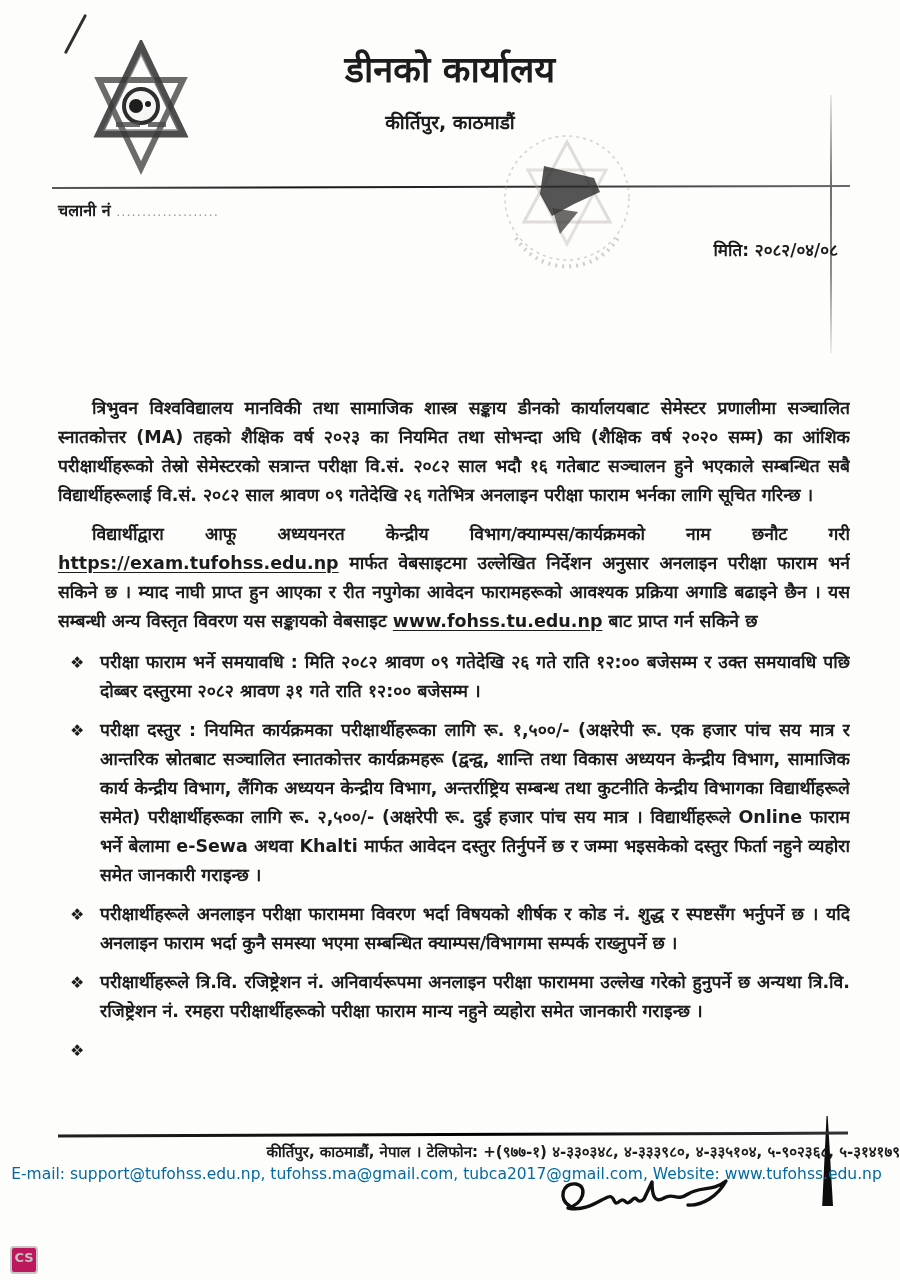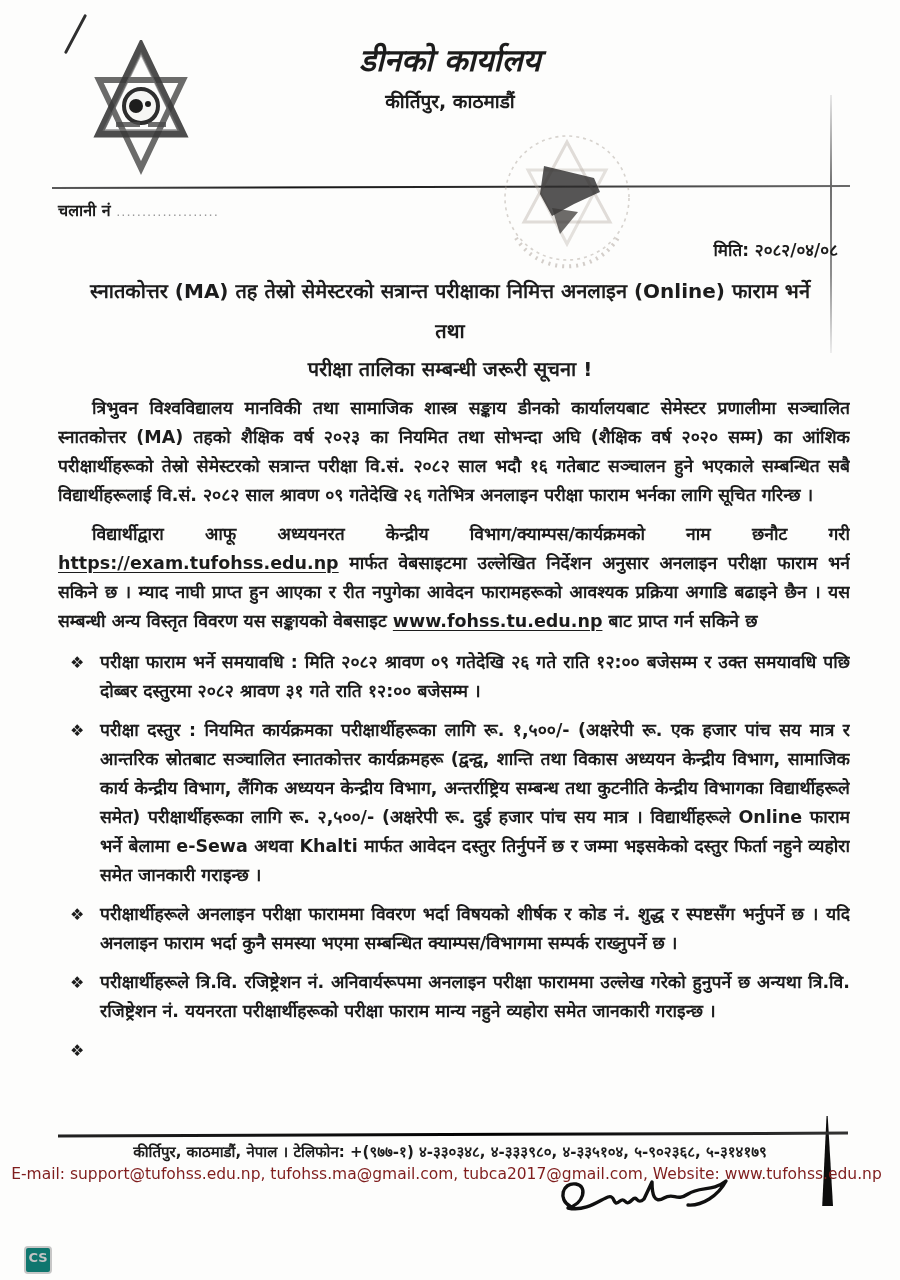--- a/index.html
+++ b/index.html
@@ -5,22 +5,22 @@
   html,body{margin:0;padding:0;background:#e9e9e9;}
   .page{
     position:relative;width:900px;height:1280px;margin:0 auto;
     background:#fdfdfc;overflow:hidden;color:#1c1c1c;
     font-family:"DejaVu Sans","Liberation Sans",sans-serif;
   }
   
   .letterhead{position:absolute;top:28px;left:0;right:0;text-align:center;}
   .lh-university{font-size:33px;font-weight:bold;letter-spacing:1px;}
   .lh-faculty{font-size:27px;font-weight:bold;margin-top:8px;}
-  .lh-office{font-size:31px;font-weight:bold;margin-top:10px;font-style:italic;}
-  .lh-location{font-size:19px;font-weight:bold;margin-top:8px;}
+  .lh-office{font-size:36px;font-weight:bold;margin-top:16px;}
+  .lh-location{font-size:19px;font-weight:bold;margin-top:16px;}
   .logo{position:absolute;left:86px;top:40px;}
   .head-rule{
     position:absolute;top:186px;left:52px;right:50px;height:2px;
     background:linear-gradient(90deg,#5a5a5a,#161616 30%,#303030 60%,#6a6a6a);
     transform:rotate(-0.15deg);
   }
   
   .dispatch{position:absolute;top:199px;left:58px;font-size:16px;font-weight:bold;}
   .dispatch-dots{color:#9a9a9a;font-weight:normal;letter-spacing:1px;font-size:13px;}
   .notice-date{position:absolute;top:238px;right:62px;font-size:17px;font-weight:bold;}
@@ -43,46 +43,46 @@
   .bullets{margin-top:12px;}
   .bullet{position:relative;padding-left:42px;margin-top:10px;}
   .bullet-marker{position:absolute;left:12px;top:0;font-size:16px;}
   
   .footer-rule{
     position:absolute;top:1133px;left:58px;right:52px;height:3px;
     background:linear-gradient(90deg,#222,#000 55%,#333);
     transform:rotate(-0.2deg);
   }
   .footer-address{
-    position:absolute;top:1141px;left:0;right:0;text-align:center;
+    position:absolute;top:1141px;left:0;right:0;text-align:right;
     font-size:15px;font-weight:bold;
   }
   .footer-email{
     position:absolute;top:1165px;left:0;right:7px;text-align:center;
-    font-size:15.5px;color:#7f1d1d;
+    font-size:15.5px;color:#0369a1;
   }
   .signature{position:absolute;left:540px;top:1168px;}
   
   .corner-slash{
     position:absolute;left:74px;top:12px;width:3px;height:44px;background:#2f2f2f;
     transform:rotate(28deg);border-radius:2px;
   }
   .edge-line{
     position:absolute;left:830px;top:95px;width:2px;height:258px;
     background:linear-gradient(#e8e8e8,#6f6f6f 35%,#8d8d8d 70%,#ededed);
   }
   .edge-wedge{
     position:absolute;left:821px;top:1116px;width:12px;height:90px;background:#0d0d0d;
     clip-path:polygon(46% 0,56% 0,100% 100%,10% 100%);
   }
   
   .cs-badge{
-    position:absolute;left:24px;top:1246px;width:24px;height:24px;border:2px solid #c7c7c7;
+    position:absolute;left:10px;top:1246px;width:24px;height:24px;border:2px solid #c7c7c7;
     border-radius:4px;color:#c4c4c4;font-size:13px;font-weight:bold;line-height:20px;
-    text-align:center;background:#0f766e;
+    text-align:center;background:#be185d;
   }
   .cs-text{position:absolute;left:42px;top:1257px;font-size:9.5px;color:#d3d3d3;margin-top:24px;}
 </style>
 </head>
 <body>
 
 <div class="page">
 
   <div class="corner-slash"></div>
   <div class="edge-line"></div>
@@ -114,46 +114,41 @@
     <polygon points="70,82 96,86 78,108" fill="#3c3a38" opacity="0.75"></polygon>
     <path d="M34 112 A 60 60 0 0 0 136 112" fill="none" stroke="#a99f97" stroke-width="4" stroke-dasharray="2 5" opacity="0.5"></path>
   </svg>
 
   <div class="dispatch">
     <span>चलानी नं</span>
     <span class="dispatch-dots">....................</span>
   </div>
   <div class="notice-date">मिति: २०८२/०४/०८</div>
 
-  <div class="title-block">
-    <div class="title-l1">स्नातकोत्तर (MA) तह तेस्रो सेमेस्टरको सत्रान्त परीक्षाका निमित्त अनलाइन (Online) फाराम भर्ने</div>
-    <div class="title-l2">तथा</div>
-    <div class="title-l3">परीक्षा तालिका सम्बन्धी जरूरी सूचना !</div>
-  </div>
 
   <div class="content">
     <div class="para">त्रिभुवन विश्वविद्यालय मानविकी तथा सामाजिक शास्त्र सङ्काय डीनको कार्यालयबाट सेमेस्टर प्रणालीमा सञ्चालित स्नातकोत्तर (MA) तहको शैक्षिक वर्ष २०२३ का नियमित तथा सोभन्दा अघि (शैक्षिक वर्ष २०२० सम्म) का आंशिक परीक्षार्थीहरूको तेस्रो सेमेस्टरको सत्रान्त परीक्षा वि.सं. २०८२ साल भदौ १६ गतेबाट सञ्चालन हुने भएकाले सम्बन्धित सबै विद्यार्थीहरूलाई वि.सं. २०८२ साल श्रावण ०९ गतेदेखि २६ गतेभित्र अनलाइन परीक्षा फाराम भर्नका लागि सूचित गरिन्छ ।</div>
     <div class="para"><span>विद्यार्थीद्वारा आफू अध्ययनरत केन्द्रीय विभाग/क्याम्पस/कार्यक्रमको नाम छनौट गरी </span><span class="doc-link">https://exam.tufohss.edu.np</span><span> मार्फत वेबसाइटमा उल्लेखित निर्देशन अनुसार अनलाइन परीक्षा फाराम भर्न सकिने छ । म्याद नाघी प्राप्त हुन आएका र रीत नपुगेका आवेदन फारामहरूको आवश्यक प्रक्रिया अगाडि बढाइने छैन । यस सम्बन्धी अन्य विस्तृत विवरण यस सङ्कायको वेबसाइट </span><span class="doc-link">www.fohss.tu.edu.np</span><span> बाट प्राप्त गर्न सकिने छ</span></div>
 
     <div class="bullets">
       <div class="bullet">
         <span class="bullet-marker">❖</span>
         <span>परीक्षा फाराम भर्ने समयावधि : मिति २०८२ श्रावण ०९ गतेदेखि २६ गते राति १२:०० बजेसम्म र उक्त समयावधि पछि दोब्बर दस्तुरमा २०८२ श्रावण ३१ गते राति १२:०० बजेसम्म ।</span>
       </div>
       <div class="bullet">
         <span class="bullet-marker">❖</span>
         <span>परीक्षा दस्तुर : नियमित कार्यक्रमका परीक्षार्थीहरूका लागि रू. १,५००/- (अक्षरेपी रू. एक हजार पांच सय मात्र र आन्तरिक स्रोतबाट सञ्चालित स्नातकोत्तर कार्यक्रमहरू (द्वन्द्व, शान्ति तथा विकास अध्ययन केन्द्रीय विभाग, सामाजिक कार्य केन्द्रीय विभाग, लैंगिक अध्ययन केन्द्रीय विभाग, अन्तर्राष्ट्रिय सम्बन्ध तथा कुटनीति केन्द्रीय विभागका विद्यार्थीहरूले समेत) परीक्षार्थीहरूका लागि रू. २,५००/- (अक्षरेपी रू. दुई हजार पांच सय मात्र । विद्यार्थीहरूले Online फाराम भर्ने बेलामा e-Sewa अथवा Khalti मार्फत आवेदन दस्तुर तिर्नुपर्ने छ र जम्मा भइसकेको दस्तुर फिर्ता नहुने व्यहोरा समेत जानकारी गराइन्छ ।</span>
       </div>
       <div class="bullet">
         <span class="bullet-marker">❖</span>
         <span>परीक्षार्थीहरूले अनलाइन परीक्षा फाराममा विवरण भर्दा विषयको शीर्षक र कोड नं. शुद्ध र स्पष्टसँग भर्नुपर्ने छ । यदि अनलाइन फाराम भर्दा कुनै समस्या भएमा सम्बन्धित क्याम्पस/विभागमा सम्पर्क राख्नुपर्ने छ ।</span>
       </div>
       <div class="bullet">
         <span class="bullet-marker">❖</span>
-        <span>परीक्षार्थीहरूले त्रि.वि. रजिष्ट्रेशन नं. अनिवार्यरूपमा अनलाइन परीक्षा फाराममा उल्लेख गरेको हुनुपर्ने छ अन्यथा त्रि.वि. रजिष्ट्रेशन नं. ययनरता परीक्षार्थीहरूको परीक्षा फाराम मान्य नहुने व्यहोरा समेत जानकारी गराइन्छ ।</span>
+        <span>परीक्षार्थीहरूले त्रि.वि. रजिष्ट्रेशन नं. अनिवार्यरूपमा अनलाइन परीक्षा फाराममा उल्लेख गरेको हुनुपर्ने छ अन्यथा त्रि.वि. रजिष्ट्रेशन नं. रमहरा परीक्षार्थीहरूको परीक्षा फाराम मान्य नहुने व्यहोरा समेत जानकारी गराइन्छ ।</span>
       </div>
       <div class="bullet">
         <span class="bullet-marker">❖</span>
       </div>
     </div>
   </div>
 
   <div class="footer-rule"></div>
   <div class="footer-address">कीर्तिपुर, काठमाडौं, नेपाल । टेलिफोन: +(९७७-१) ४-३३०३४८, ४-३३३९८०, ४-३३५१०४, ५-९०२३६८, ५-३१४१७९</div>
   <div class="footer-email">E-mail: support@tufohss.edu.np, tufohss.ma@gmail.com, tubca2017@gmail.com, Website: www.tufohss.edu.np</div>

